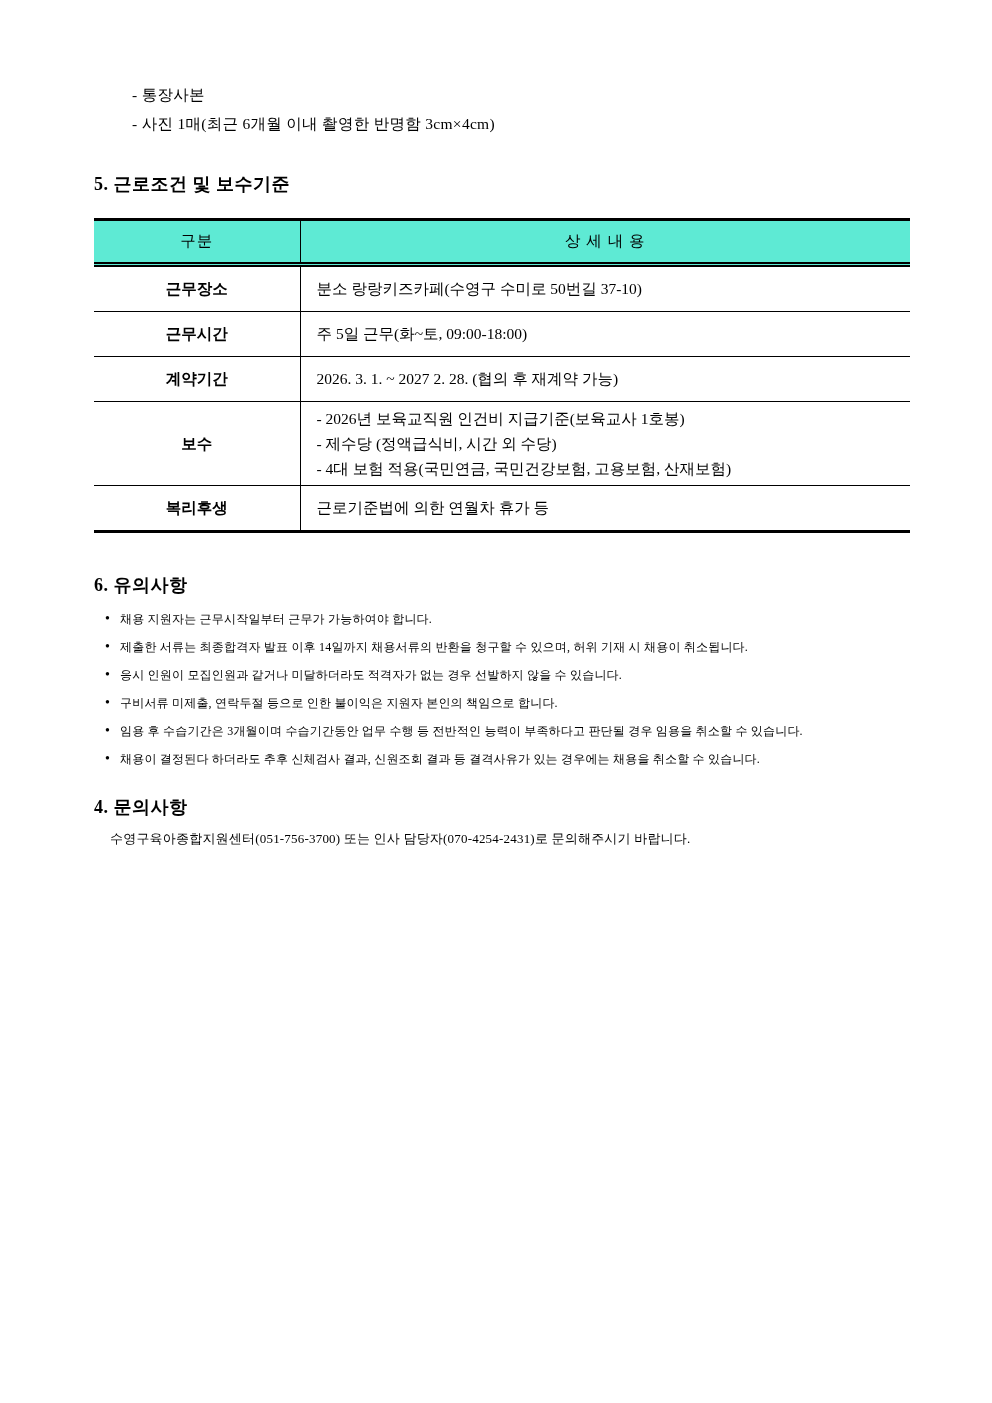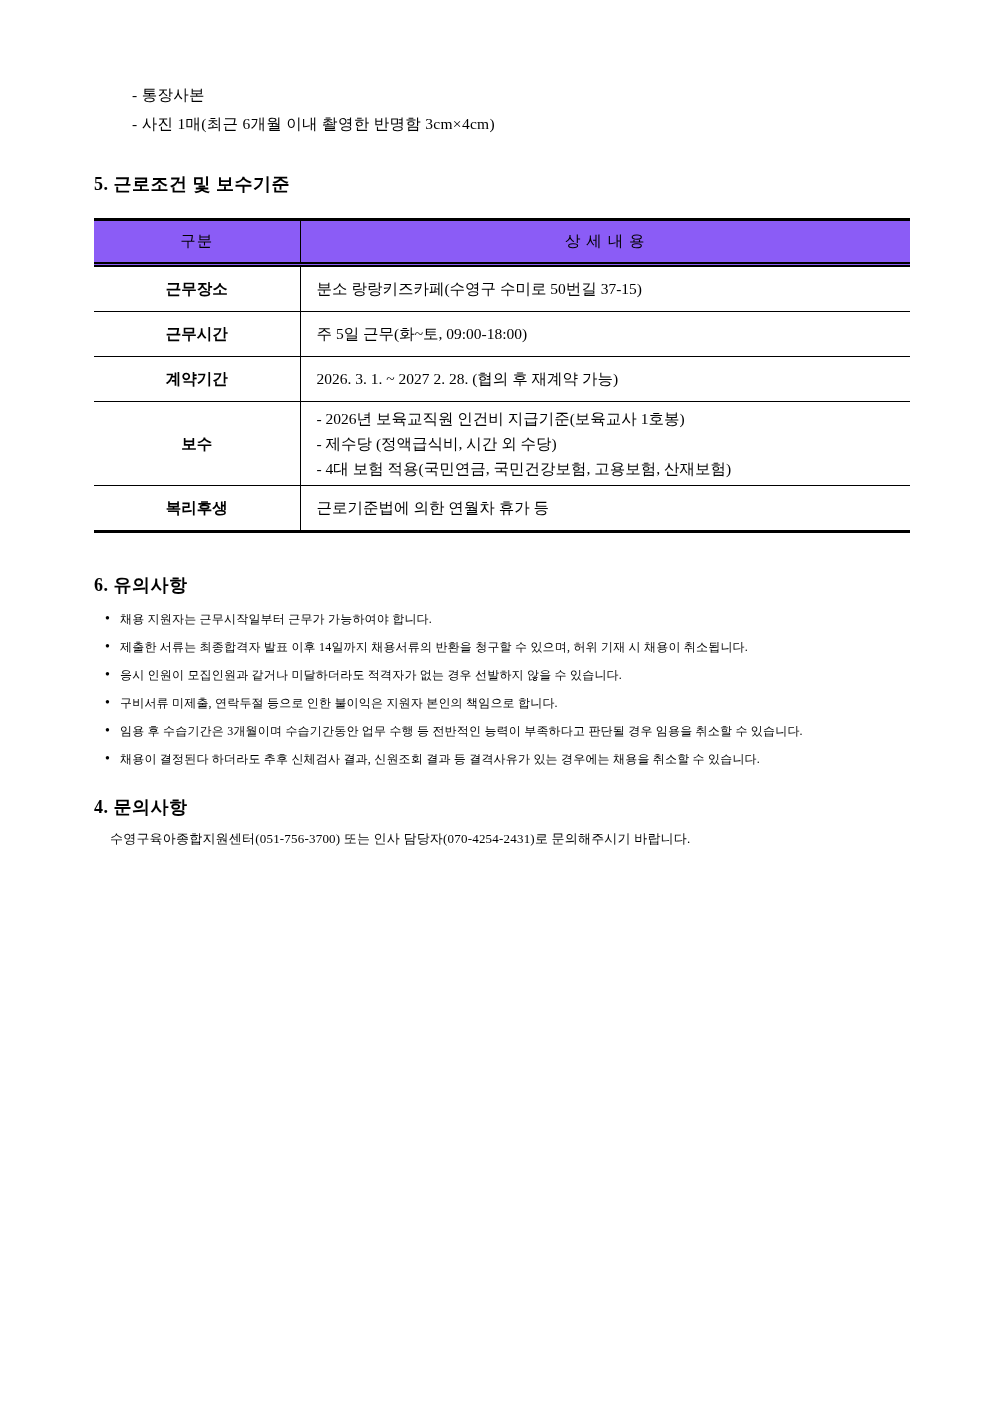--- a/index.html
+++ b/index.html
@@ -42,21 +42,21 @@
     border-collapse: collapse;
     width: 816px;
     margin-top: 22px;
     table-layout: fixed;
   }
   .cond-table th, .cond-table td {
     font-size: 15.5px;
     vertical-align: middle;
   }
   .cond-table thead th {
-    background: #8b5cf6;
+    background: #5eead4;
     border-top: 3px solid #000;
     border-bottom: 5px double #000;
     font-weight: normal;
     text-align: center;
     padding: 10px 4px;
     letter-spacing: 1px;
   }
   .cond-table col.c1 { width: 206px; }
   .cond-table .divider-right { border-right: 1px solid #000; }
   .cond-table tbody td { border-top: 1px solid #000; }
@@ -122,21 +122,21 @@
     <thead>
       <tr>
         <th class="divider-right">구분</th>
         <th>상 세 내 용</th>
       </tr>
     </thead>
     <tbody>
       <tr>
         <td class="label-cell divider-right">근무장소</td>
         <td class="detail-cell">
-          <div class="detail-line">분소 랑랑키즈카페(수영구 수미로 50번길 37-15)</div>
+          <div class="detail-line">분소 랑랑키즈카페(수영구 수미로 50번길 37-10)</div>
         </td>
       </tr>
       <tr>
         <td class="label-cell divider-right">근무시간</td>
         <td class="detail-cell">
           <div class="detail-line">주 5일 근무(화~토, 09:00-18:00)</div>
         </td>
       </tr>
       <tr>
         <td class="label-cell divider-right">계약기간</td>

